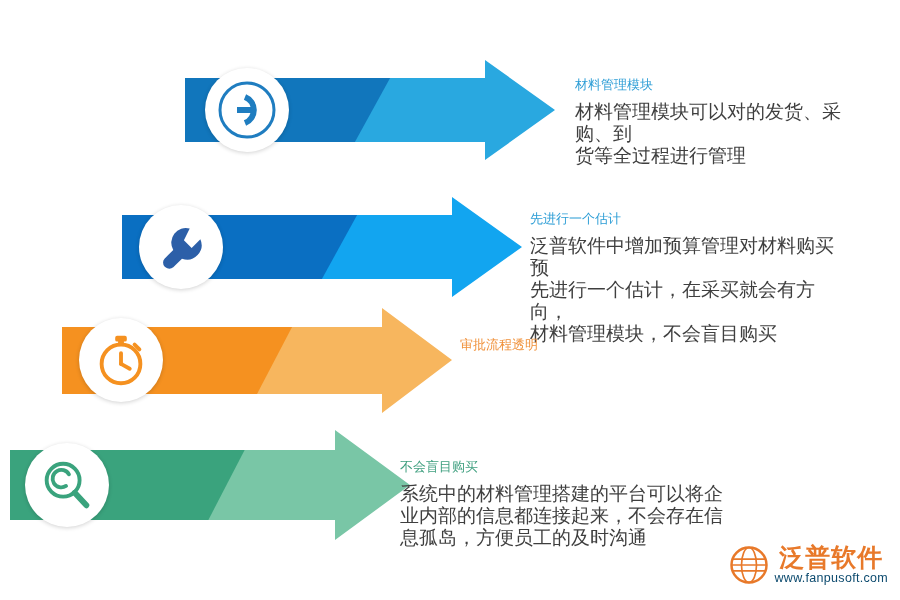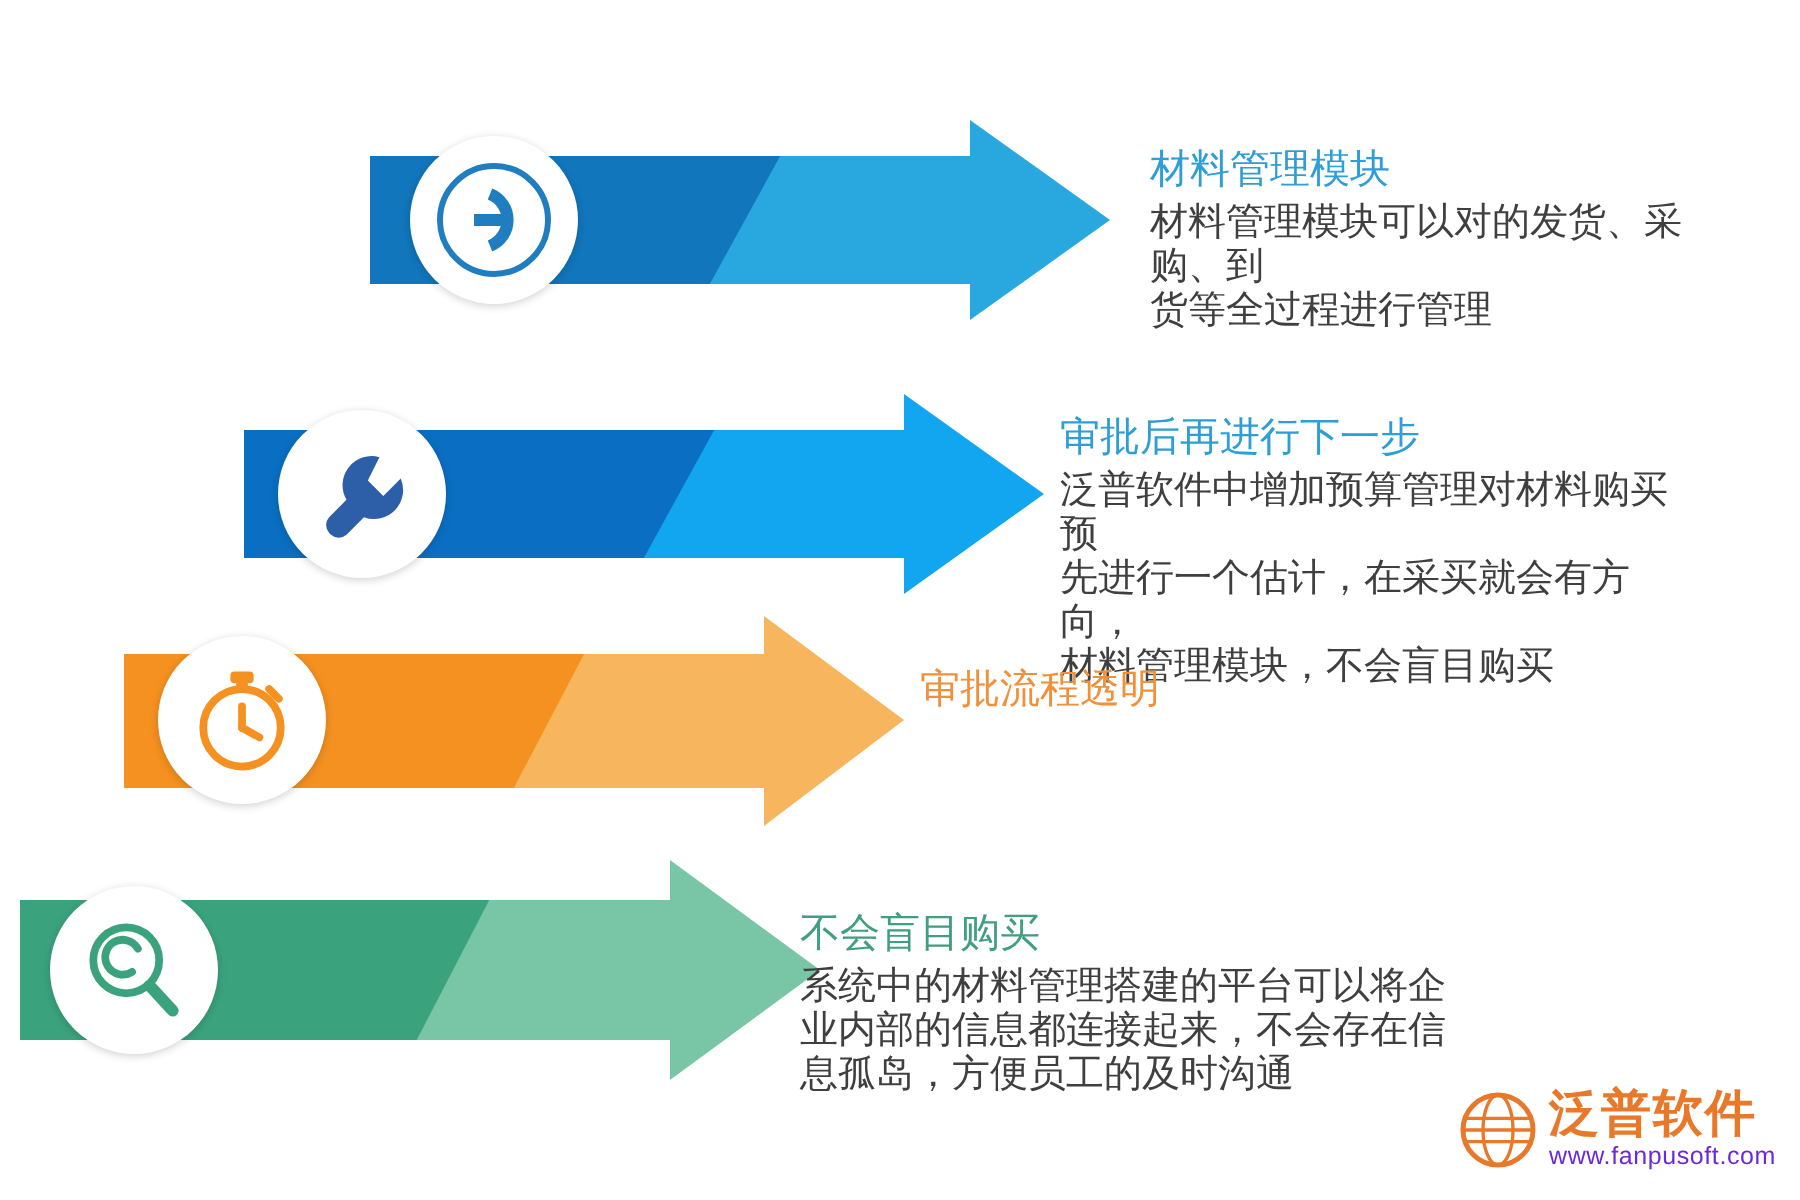--- a/index.html
+++ b/index.html
@@ -48,21 +48,21 @@
     justify-content: center;
     top: 8px;
   }
   .badge svg { display: block; }
 
   
   .textblock {
     position: absolute;
   }
   .t-title {
-    font-size: 20px;
+    font-size: 13px;
     line-height: 26px;
     font-weight: normal;
     margin: 0 0 3px 0;
     white-space: nowrap;
   }
   .t-body {
     font-size: 19px;
     line-height: 22px;
     color: #3f3f3f;
     margin: 0;
@@ -86,24 +86,25 @@
     display: flex;
     flex-direction: column;
     justify-content: center;
   }
   .logo-name {
     font-size: 25px;
     font-weight: bold;
     color: #e8792a;
     line-height: 27px;
     letter-spacing: 1px;
+    text-align: center;
   }
   .logo-url {
     font-size: 12.5px;
-    color: #6d28d9;
+    color: #0c4a6e;
     line-height: 15px;
     letter-spacing: 0.3px;
   }
 </style>
 </head>
 <body>
 
 <div class="stage">
 
   <div class="row" style="left:185px; top:60px; width:660px;">
@@ -144,21 +145,21 @@
         <path d="M0,18 L330,18 L330,0 L400,50 L330,100 L330,82 L0,82 Z" fill="#12a5f0"></path>
         <path d="M0,18 L330,18 L330,0 L400,50 L330,100 L330,82 L0,82 Z" fill="#0a6fc2" clip-path="url(#c2a)"></path>
       </svg>
     </div>
     <div class="badge" style="left:17px;">
       <svg width="62" height="62" viewBox="0 0 64 64">
         <path d="M41 13 a15 15 0 0 0 -17 22 L15 44 a6 6 0 0 0 0 8 l1 1 a6 6 0 0 0 8 0 l9 -9 a15 15 0 0 0 19 -20 l-9 9 l-8 -8 z" fill="#2c5fa8"></path>
       </svg>
     </div>
     <div class="textblock" style="left:408px; top:9px;">
-      <div class="t-title" style="color:#2e9ed6;">审批后再进行下一步</div>
+      <div class="t-title" style="color:#2e9ed6;">先进行一个估计</div>
       <div class="t-body">泛普软件中增加预算管理对材料购买预
 先进行一个估计，在采买就会有方向，
 材料管理模块，不会盲目购买</div>
     </div>
   </div>
 
   <div class="row" style="left:62px; top:308px; width:780px;">
     <div class="arrow-wrap">
       <svg class="arrow-svg" width="390" height="105" viewBox="0 0 390 105">
         <defs>

